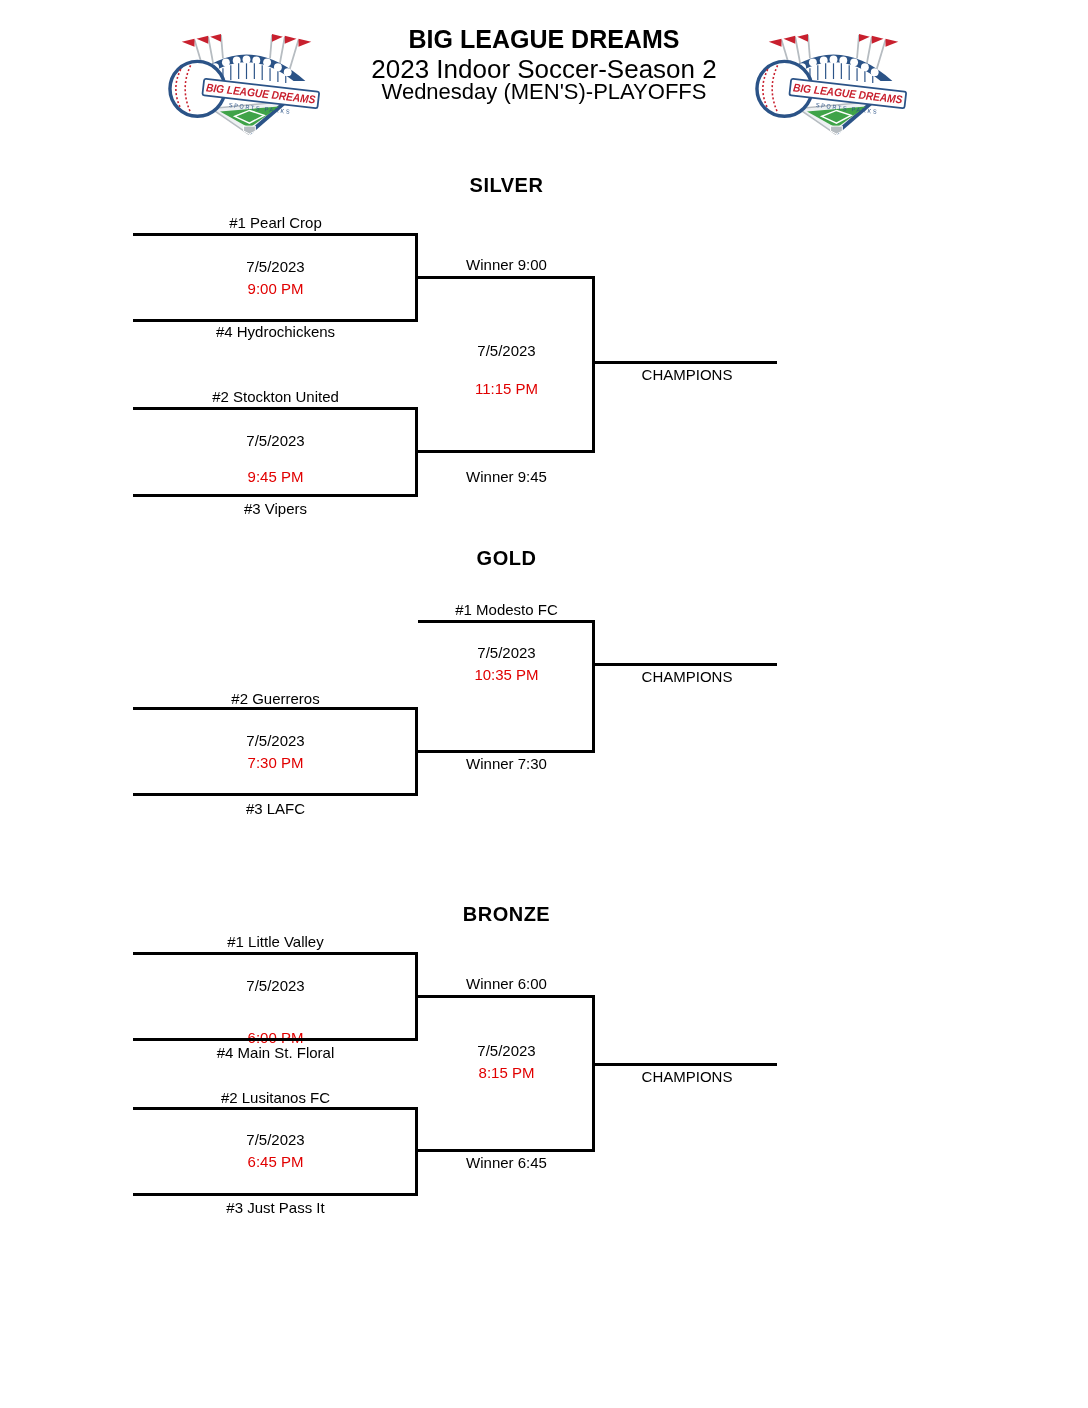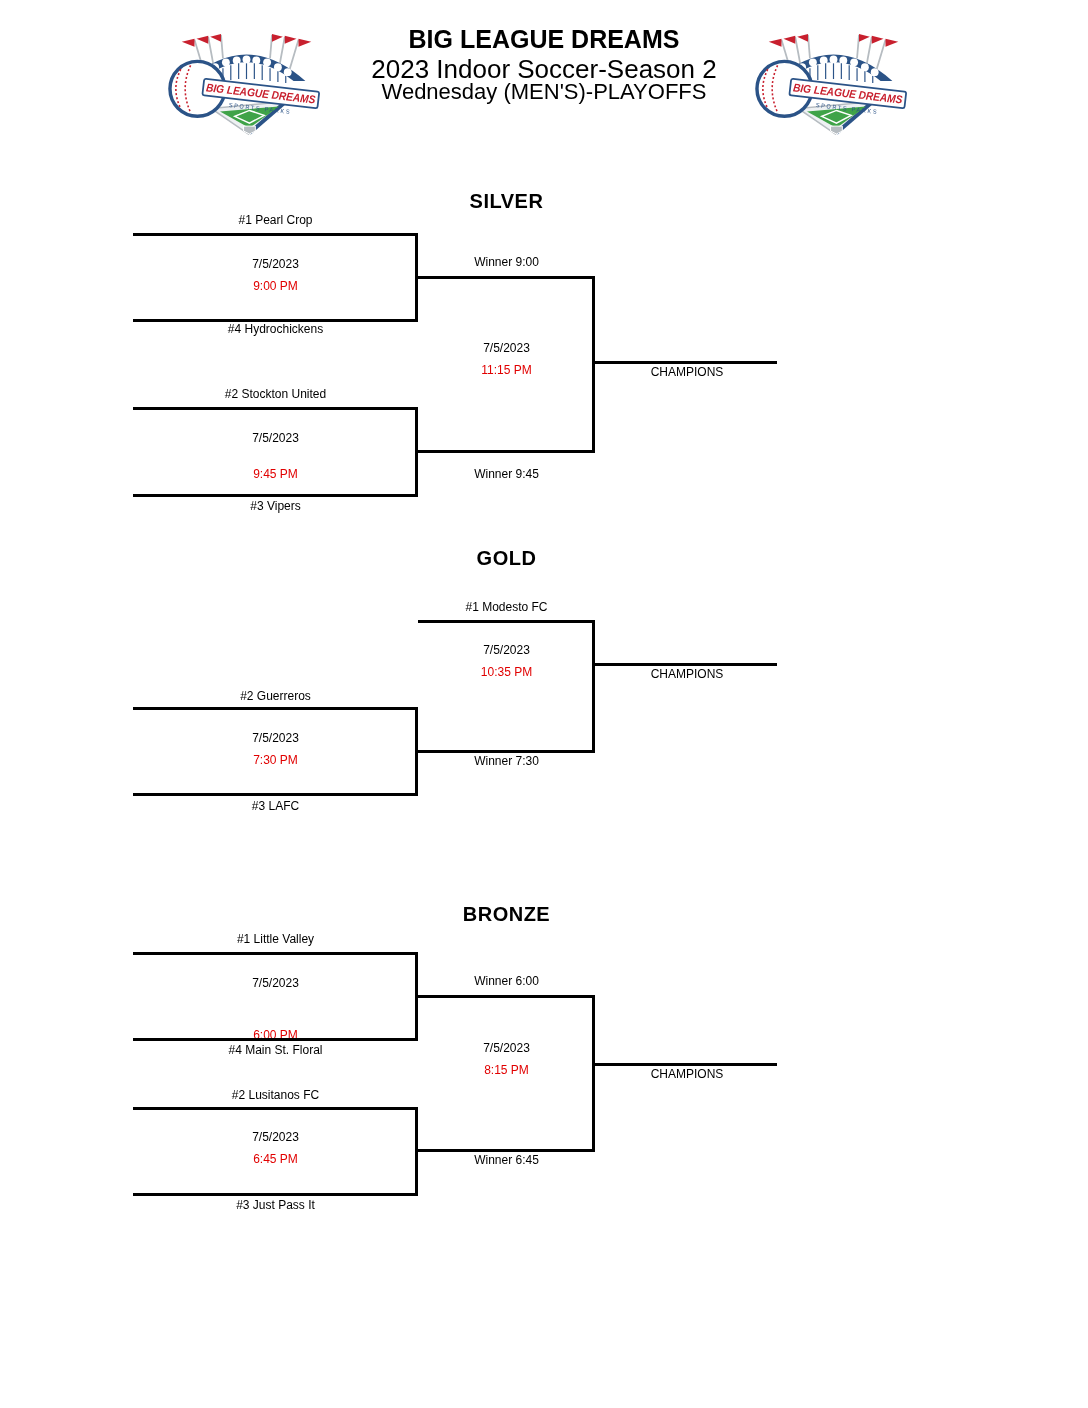--- a/index.html
+++ b/index.html
@@ -16,21 +16,21 @@
   .hdr.title{top:25px;font-size:25px;font-weight:700;}
   .hdr.sub1{top:54px;font-size:26px;}
   .hdr.sub2{top:79px;font-size:22px;}
   .logo{position:absolute;top:26px;width:157px;height:110px;}
   .logo-left{left:168px;}
   .logo-right{left:755px;}
   
   .hl{position:absolute;height:3px;background:#000;}
   .vl{position:absolute;width:3px;background:#000;}
   
-  .lbl{position:absolute;font-size:12px;line-height:1.15;text-align:center;white-space:nowrap;color:#000;}
+  .lbl{position:absolute;font-size:15px;line-height:1.15;text-align:center;white-space:nowrap;color:#000;}
   .col-l{left:133px;width:285px;}
   .col-m{left:418px;width:177px;}
   .col-c{left:596px;width:182px;}
   .btitle{font-weight:700;font-size:20px;letter-spacing:.5px;}
   .time{color:#e10000;}
   .defs-hidden{position:absolute;width:0;height:0;overflow:hidden;}
 </style>
 </head>
 <body>
 
@@ -104,36 +104,36 @@
       </svg>
     <svg class="logo logo-right" viewBox="0 0 160 112">
         <use href="#bld-logo"></use>
       </svg>
     <div class="hdr title">BIG LEAGUE DREAMS</div>
     <div class="hdr sub1">2023 Indoor Soccer-Season 2</div>
     <div class="hdr sub2">Wednesday (MEN'S)-PLAYOFFS</div>
   </header>
 
   <section>
-    <div class="lbl col-m btitle" style="top:190px">SILVER</div>
+    <div class="lbl col-m btitle" style="top:174px">SILVER</div>
 
     <div class="lbl col-l" style="top:214px">#1 Pearl Crop</div>
     <div class="hl" style="left:133px;top:233px;width:285px"></div>
     <div class="lbl col-l" style="top:258px">7/5/2023</div>
     <div class="lbl col-l time" style="top:280px">9:00 PM</div>
     <div class="vl" style="left:415px;top:233px;height:89px"></div>
     <div class="hl" style="left:133px;top:319px;width:285px"></div>
     <div class="lbl col-l" style="top:323px">#4 Hydrochickens</div>
 
     <div class="lbl col-m" style="top:256px">Winner 9:00</div>
     <div class="hl" style="left:418px;top:276px;width:177px"></div>
 
     <div class="vl" style="left:592px;top:276px;height:177px"></div>
     <div class="lbl col-m" style="top:342px">7/5/2023</div>
-    <div class="lbl col-m time" style="top:364px">11:15 PM</div>
+    <div class="lbl col-m time" style="top:380px">11:15 PM</div>
     <div class="hl" style="left:592px;top:361px;width:185px"></div>
     <div class="lbl col-c" style="top:366px">CHAMPIONS</div>
 
     <div class="lbl col-l" style="top:388px">#2 Stockton United</div>
     <div class="hl" style="left:133px;top:407px;width:285px"></div>
     <div class="lbl col-l" style="top:432px">7/5/2023</div>
     <div class="lbl col-l time" style="top:468px">9:45 PM</div>
     <div class="vl" style="left:415px;top:407px;height:90px"></div>
     <div class="hl" style="left:418px;top:450px;width:177px"></div>
     <div class="lbl col-m" style="top:468px">Winner 9:45</div>

